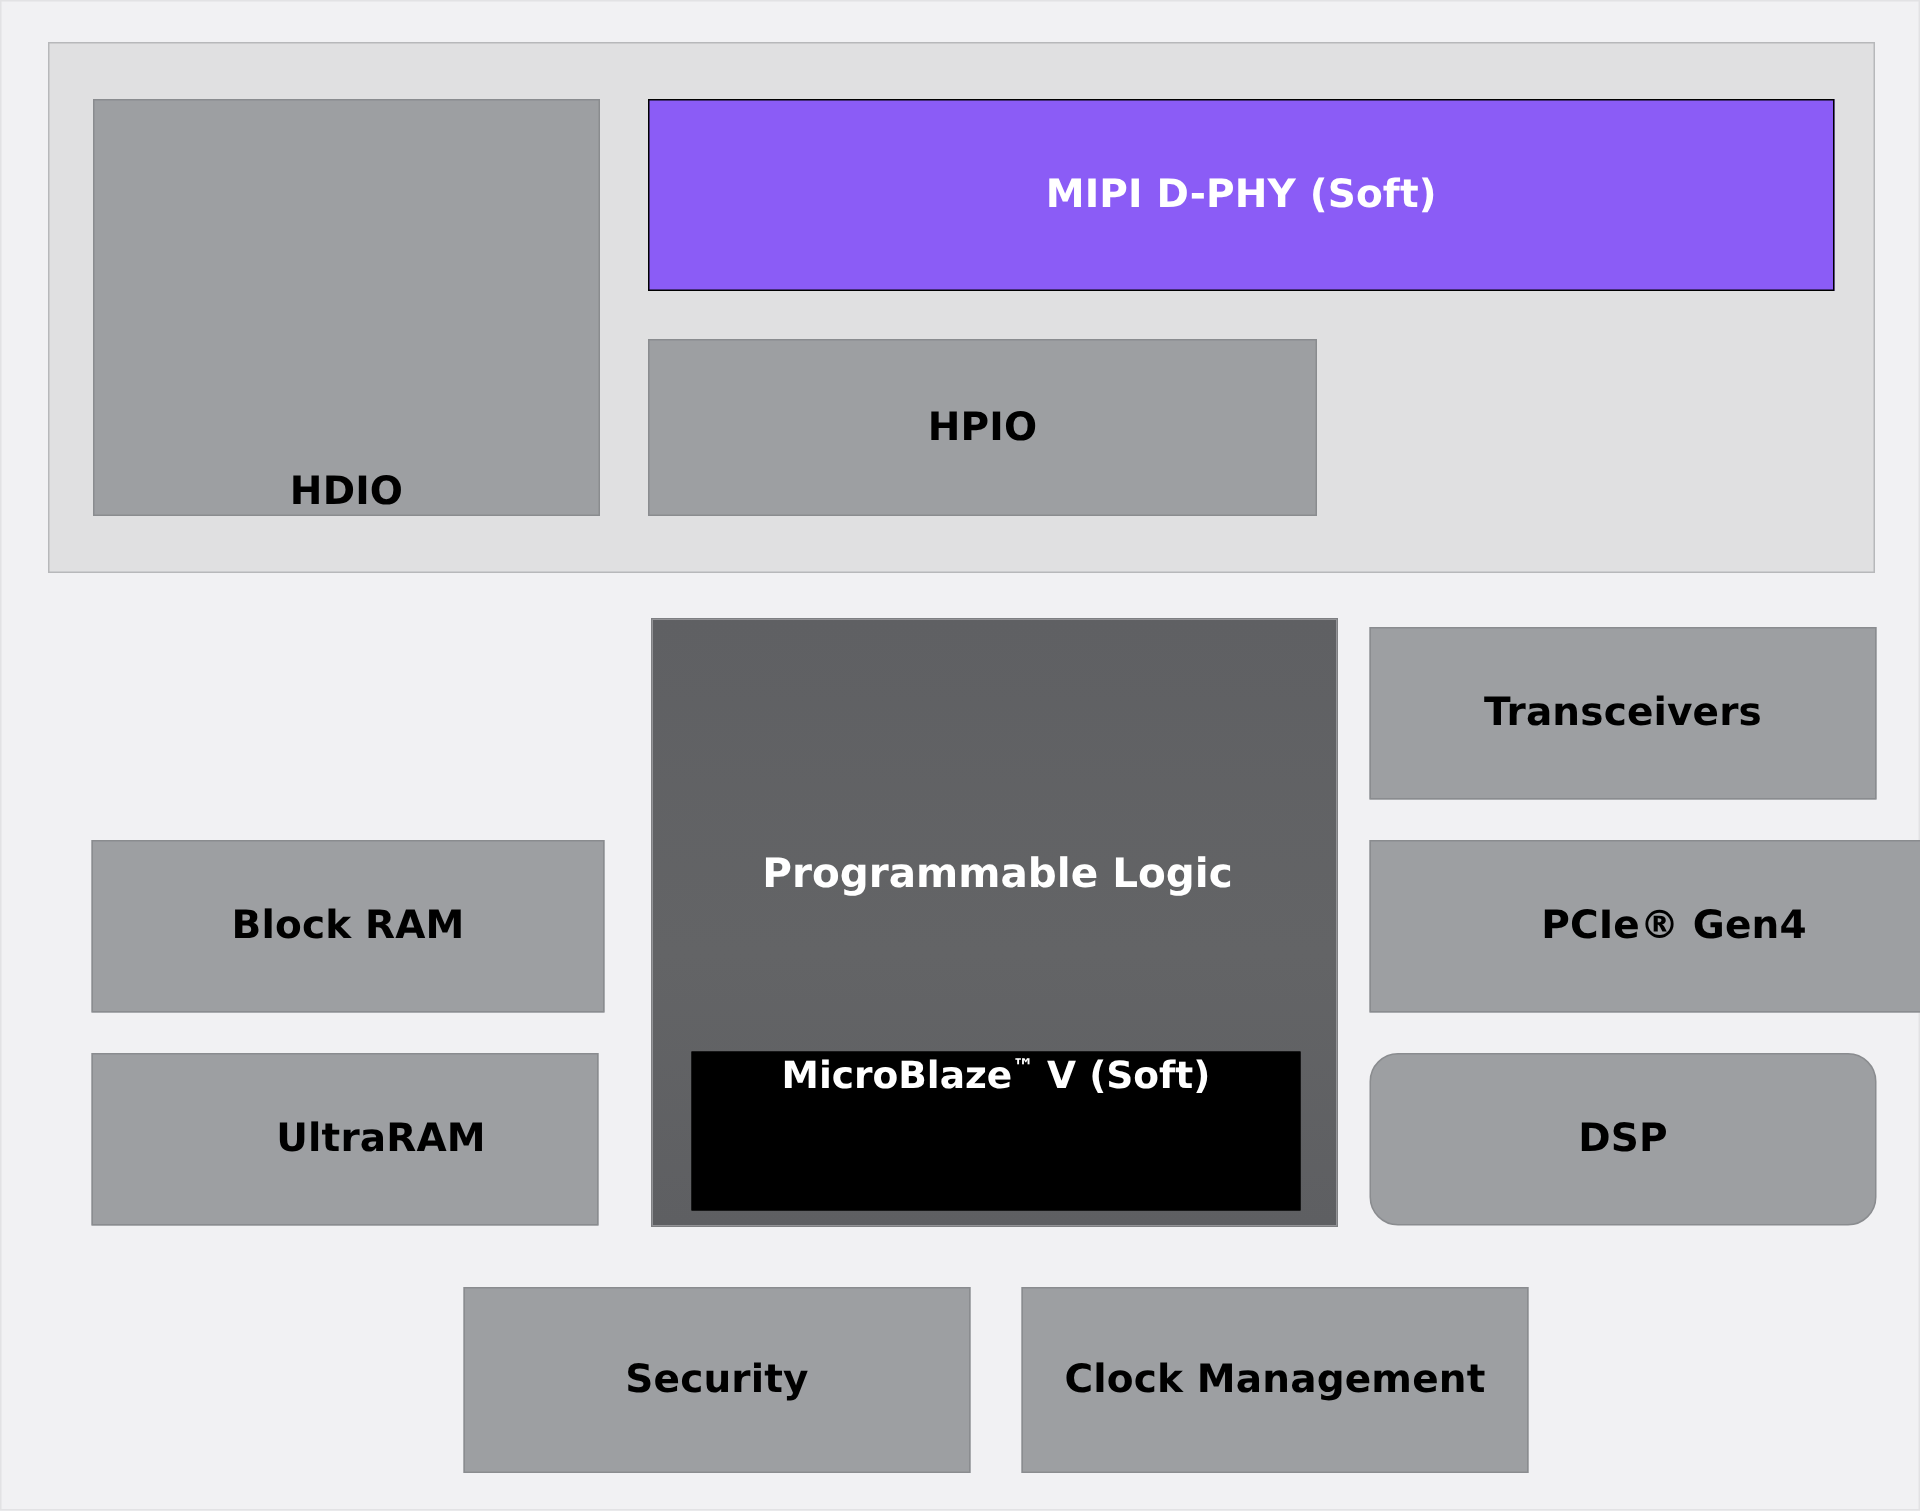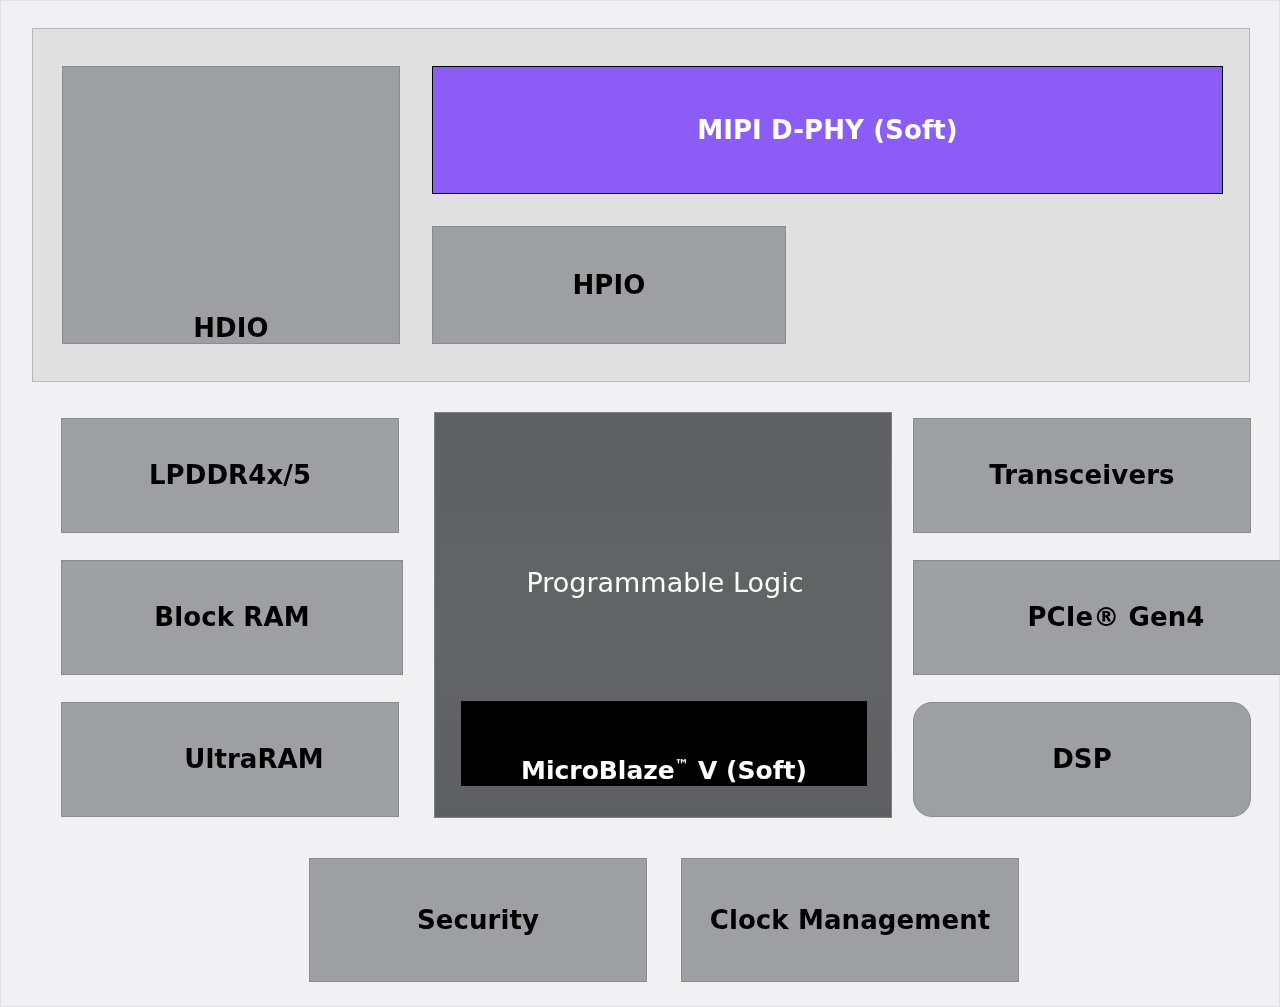--- a/index.html
+++ b/index.html
@@ -57,21 +57,21 @@
     border: 1px solid #b7b8ba;
   }
 
   #block-hdio      { left: 29px;  top: 37px;  width: 338px; height: 278px; align-items: flex-end; }
   #block-mipi-dphy {
     left: 399px; top: 37px; width: 791px; height: 128px;
     background: #8b5cf6;
     border: 1px solid #000000;
   }
   #block-mipi-dphy > .lbl { color: #ffffff; font-size: 26px; }
-  #block-hpio      { left: 399px; top: 197px; width: 354px; height: 118px; }
+  #block-hpio      { left: 399px; top: 197px; width: 446px; height: 118px; }
   #block-xp5io     { left: 812px; top: 197px; width: 378px; height: 118px; }
 
   #block-hdio  > .lbl { font-size: 26px; }
   #block-hpio  > .lbl { font-size: 26px; }
   #block-xp5io > .lbl { font-size: 26px; }
 
   
   #mid-region {
     position: absolute;
     left: 0;
@@ -109,33 +109,33 @@
     border: 1px solid #7e7f82;
   }
   #prog-logic-label {
     position: absolute;
     left: 4px;
     right: 0;
     top: 154px;
     text-align: center;
     color: #ffffff;
     font-size: 27px;
-    font-weight: normal;
+    font-weight: bold;
   }
   #block-microblaze {
     position: absolute;
     left: 26px;
     top: 288px;
     width: 406px;
-    height: 85px;
+    height: 106px;
     box-sizing: border-box;
     background: #000000;
     border: 1px solid #000000;
     display: flex;
-    align-items: flex-end;
+    align-items: flex-start;
     justify-content: center;
   }
   #block-microblaze .lbl {
     color: #ffffff;
     font-size: 25px;
     font-weight: bold;
     white-space: nowrap;
   }
   #block-microblaze .lbl sup {
     font-size: 0.58em;
@@ -166,23 +166,20 @@
 
     <div class="blk" id="block-hpio">
       <span class="lbl">HPIO</span>
     </div>
 
 
   </div>
 
   <div id="mid-region">
 
-    <div class="blk" id="block-lpddr">
-      <span class="lbl">LPDDR4x/5</span>
-    </div>
     <div class="blk" id="block-blockram">
       <span class="lbl">Block RAM</span>
     </div>
     <div class="blk" id="block-ultraram">
       <span class="lbl">UltraRAM</span>
     </div>
 
     <div id="block-prog-logic">
       <div id="prog-logic-label">Programmable Logic</div>
 

